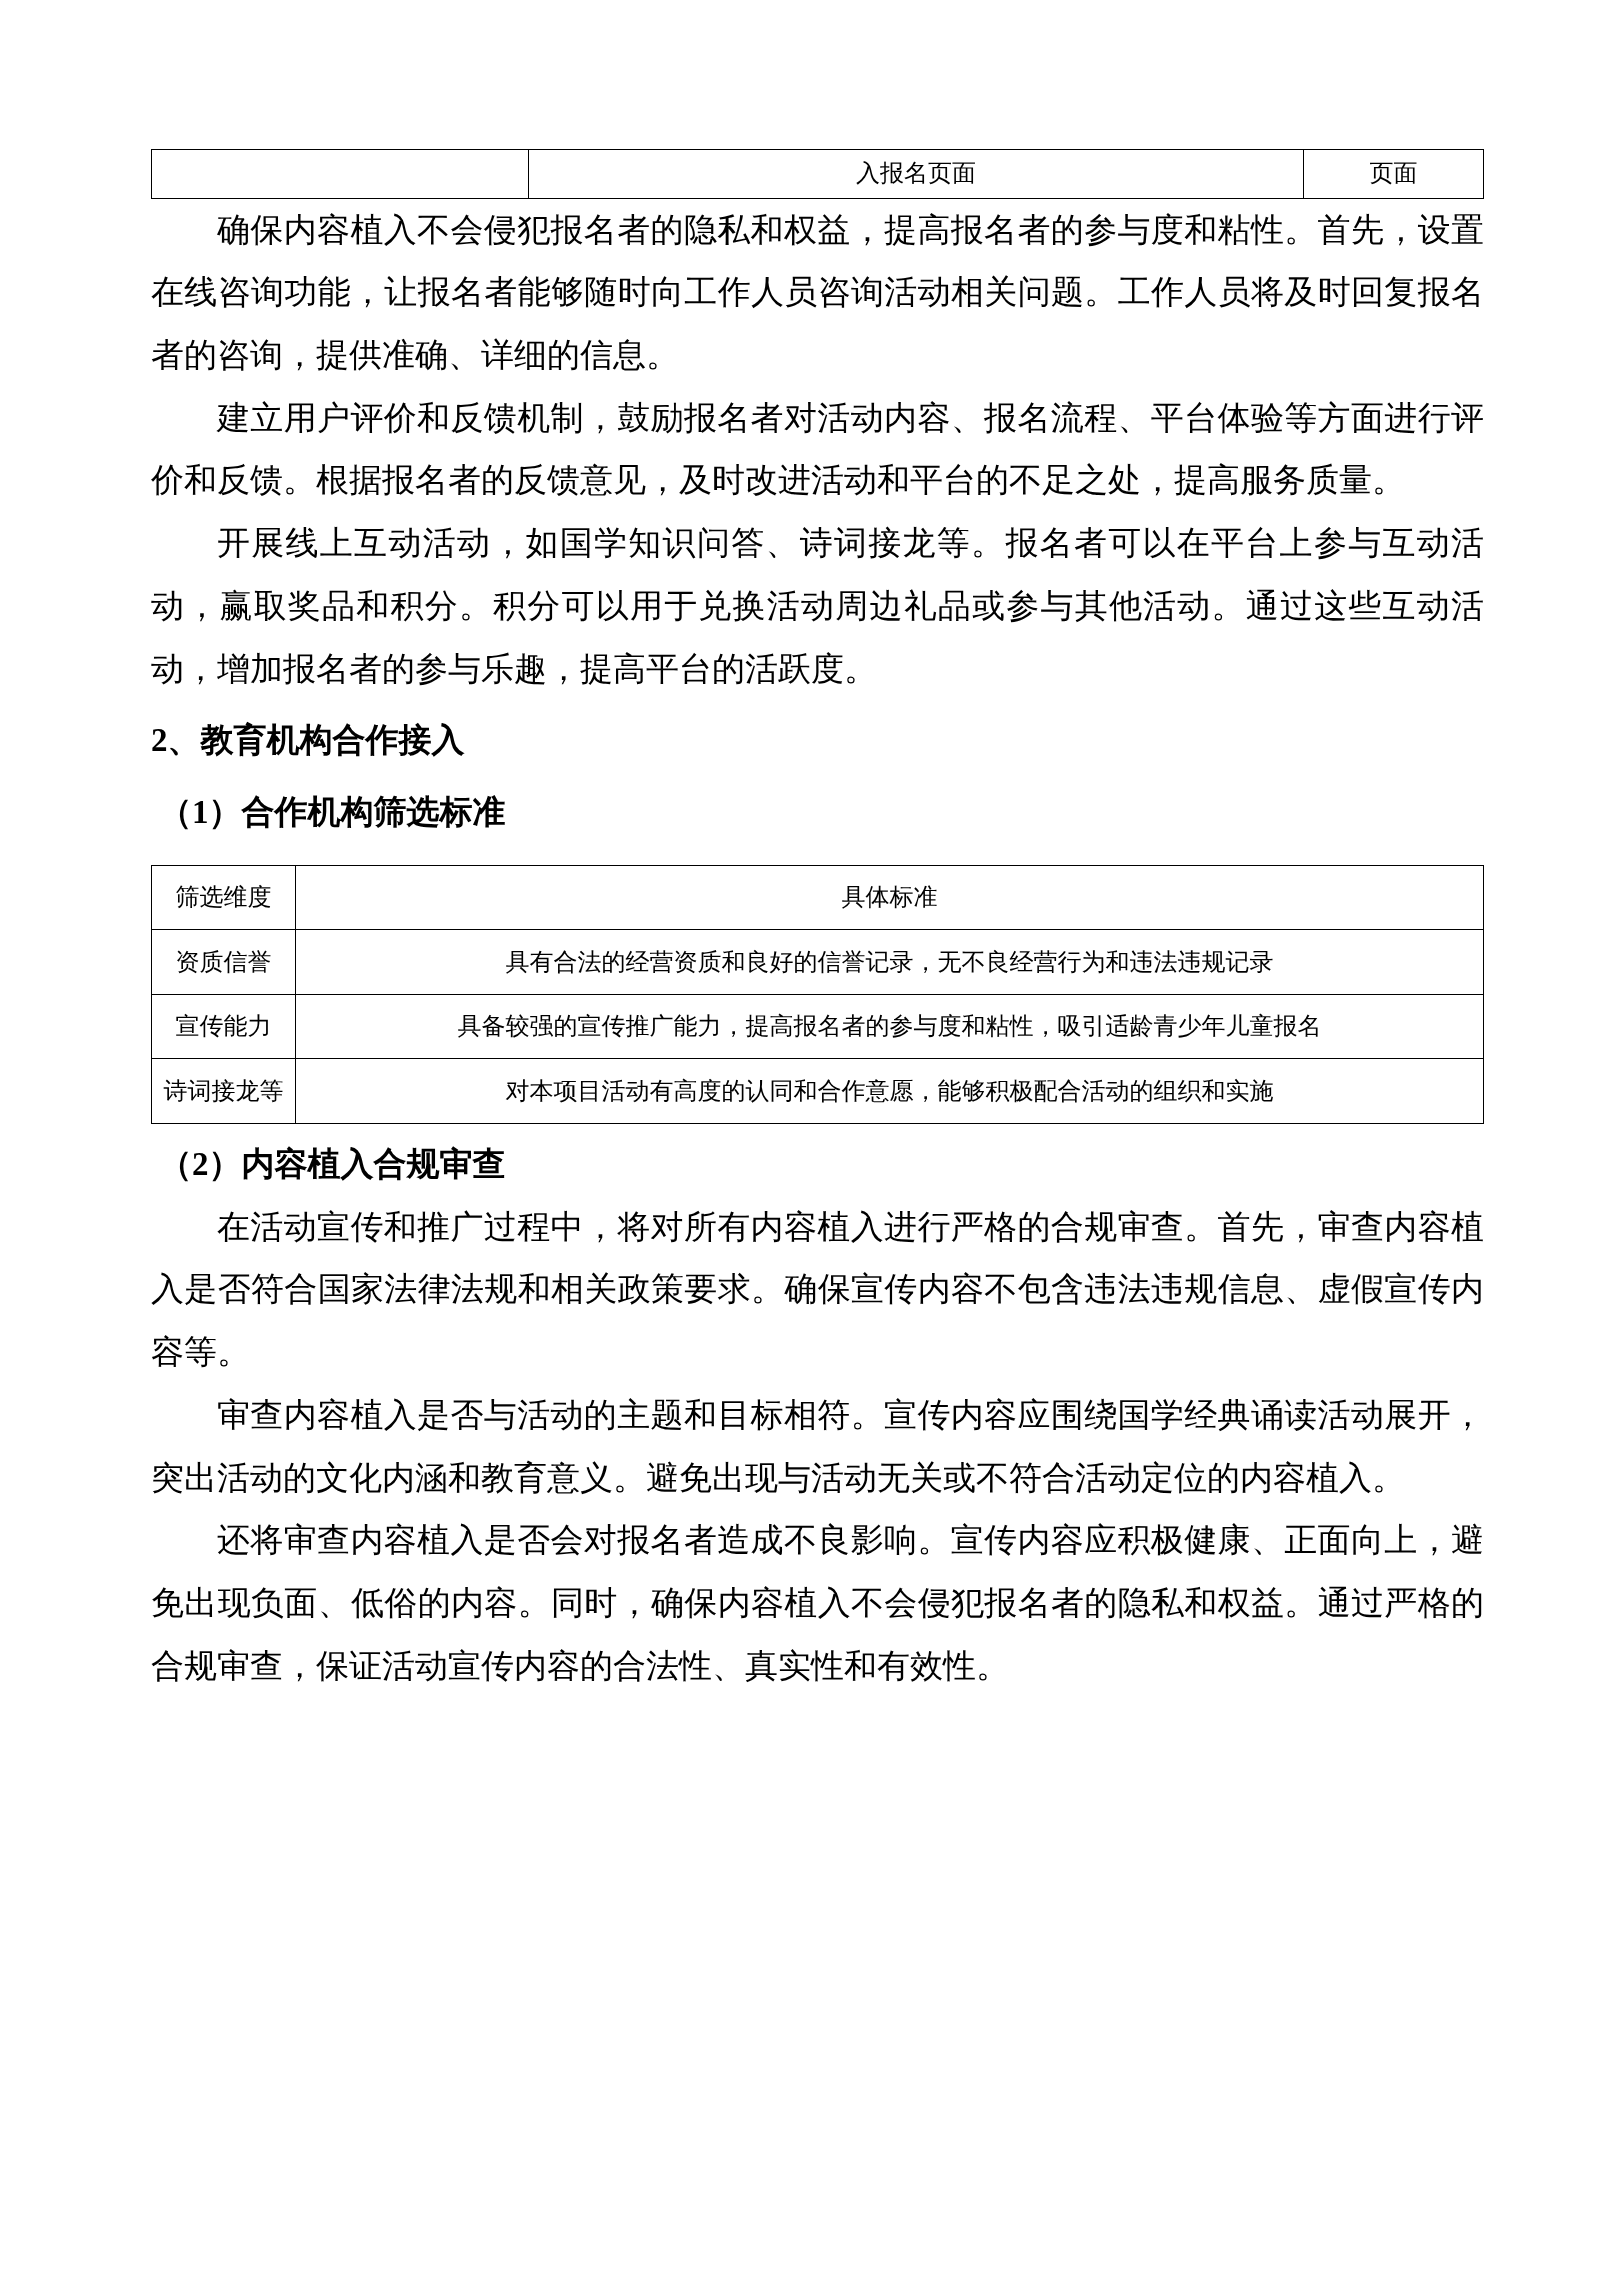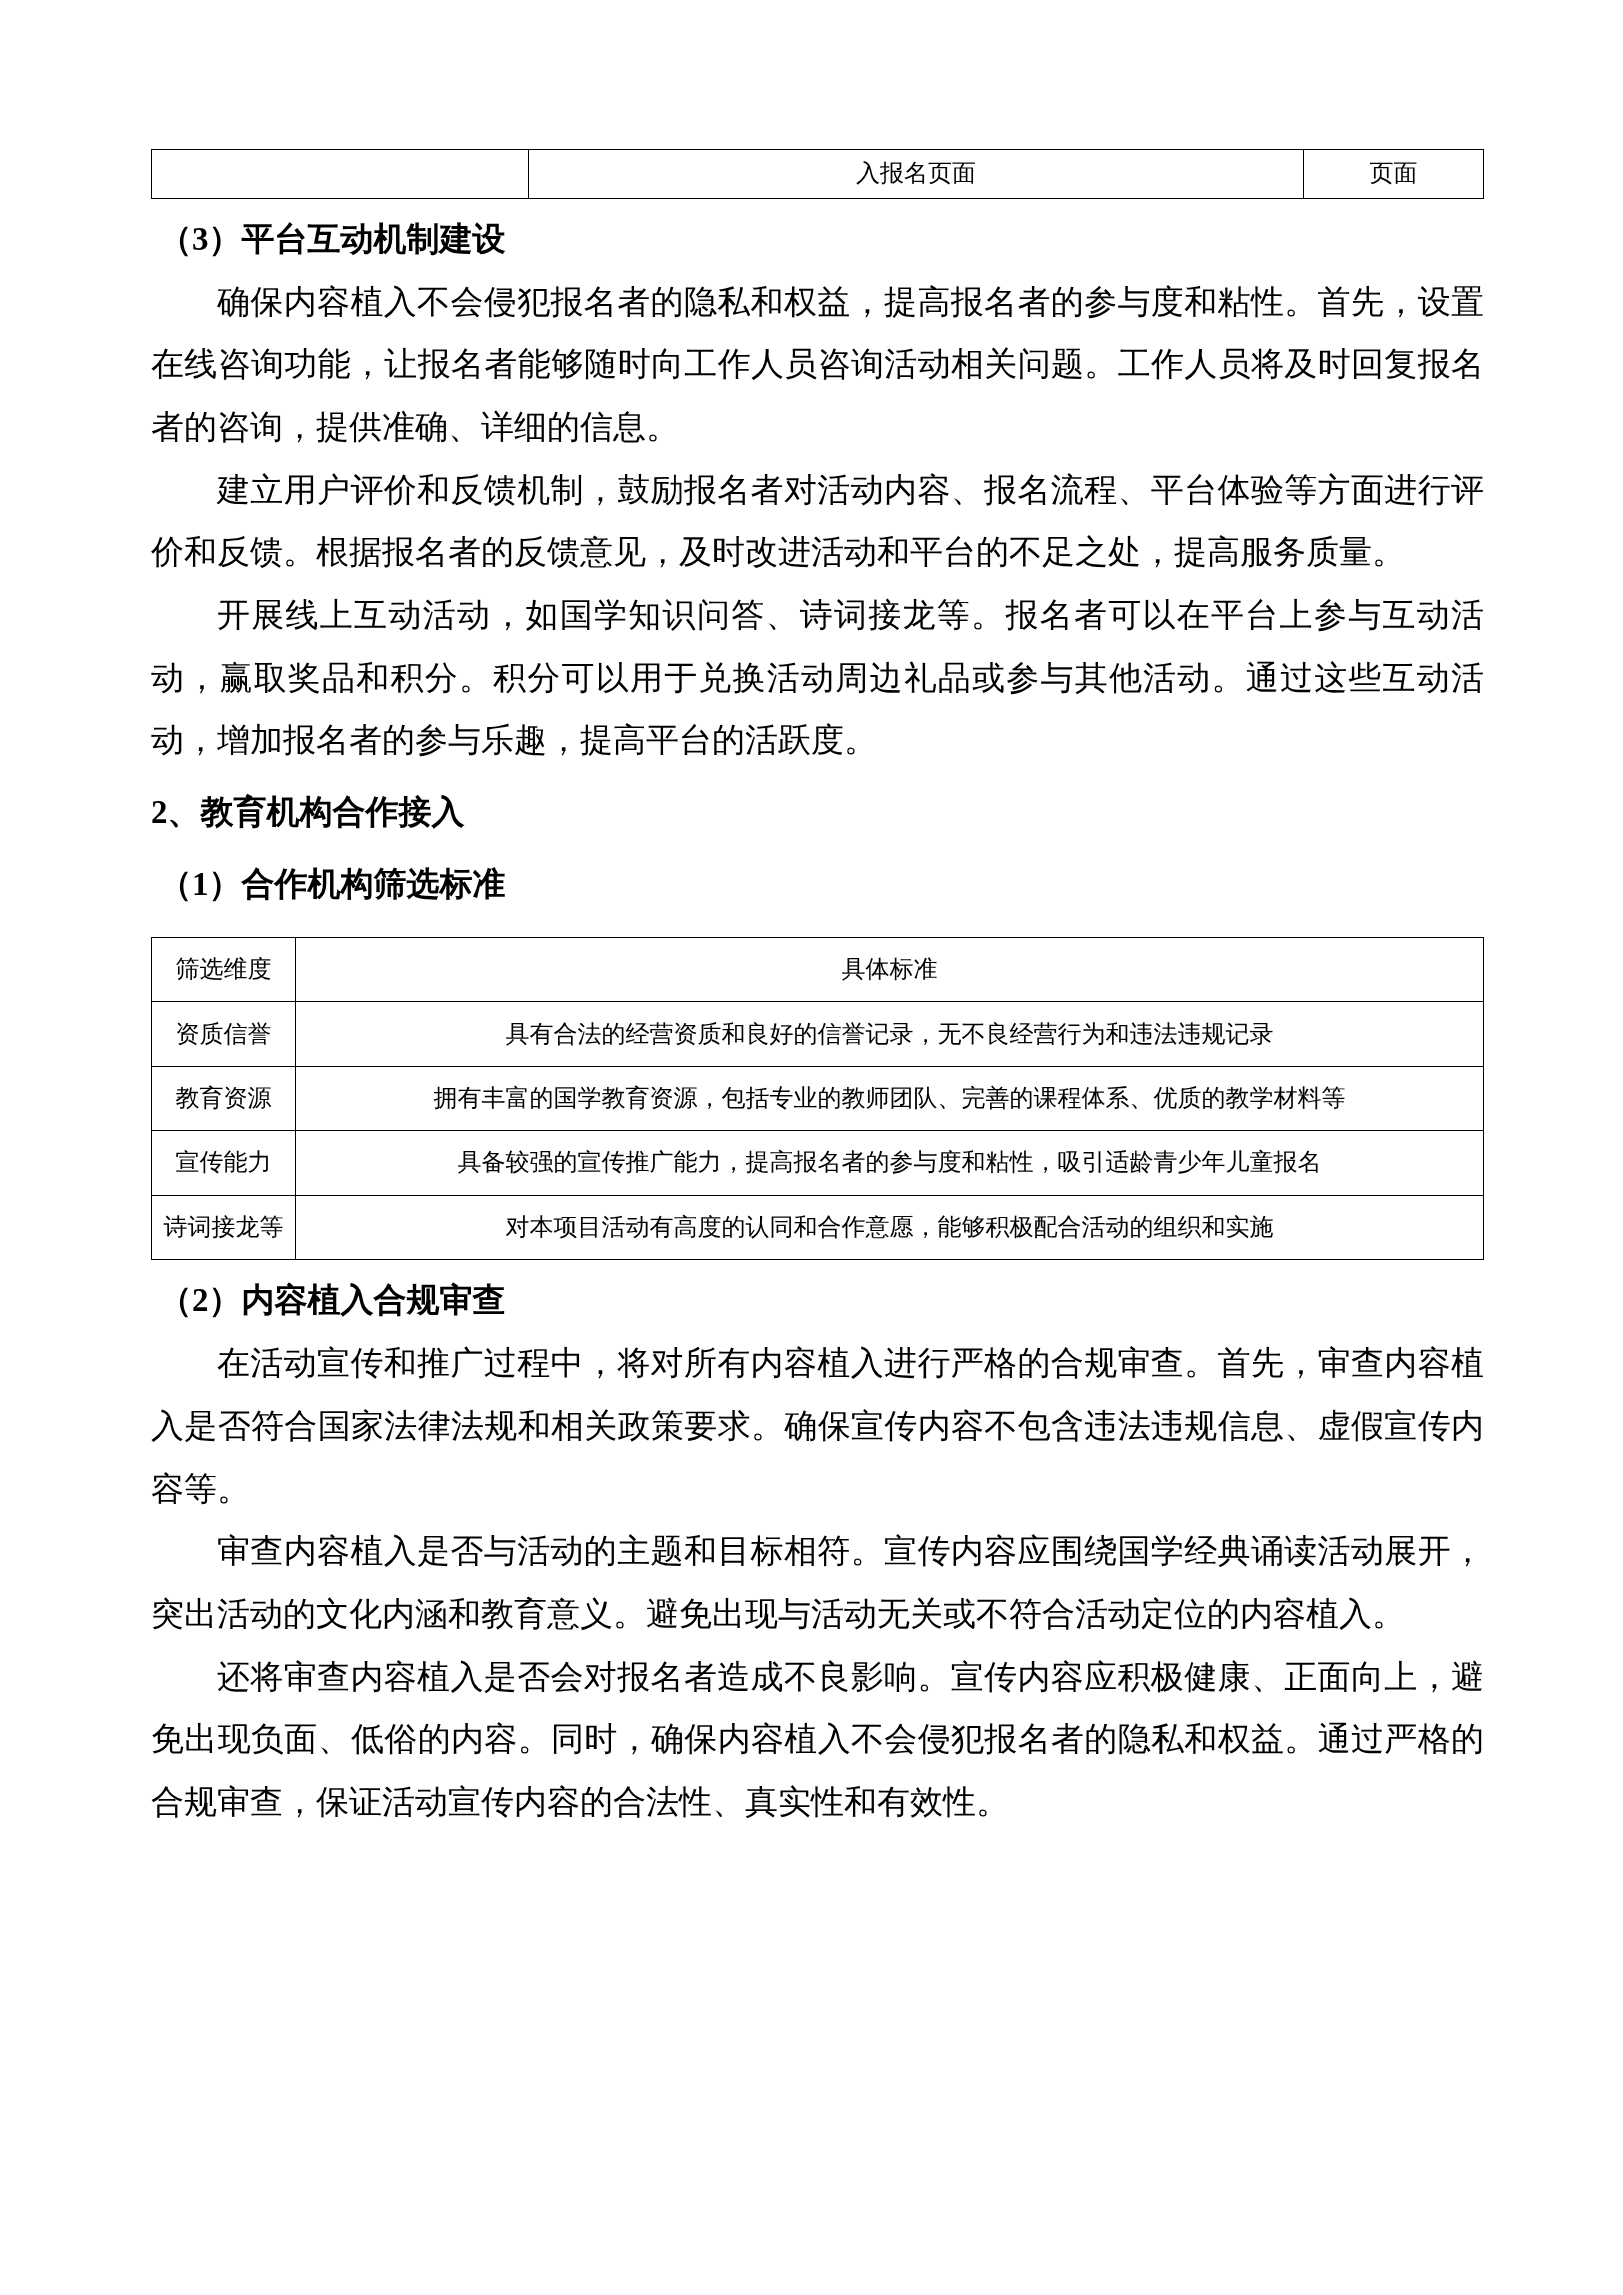--- a/index.html
+++ b/index.html
@@ -64,42 +64,37 @@
     <table class="top-table">
       <tbody>
         <tr>
           <td class="c1"></td>
           <td class="c2">入报名页面</td>
           <td class="c3">页面</td>
         </tr>
       </tbody>
     </table>
 
-    <div class="heading bracket">（3）平台互动机制建设</div>
     <p class="para">确保内容植入不会侵犯报名者的隐私和权益，提高报名者的参与度和粘性。首先，设置在线咨询功能，让报名者能够随时向工作人员咨询活动相关问题。工作人员将及时回复报名者的咨询，提供准确、详细的信息。</p>
     <p class="para">建立用户评价和反馈机制，鼓励报名者对活动内容、报名流程、平台体验等方面进行评价和反馈。根据报名者的反馈意见，及时改进活动和平台的不足之处，提高服务质量。</p>
     <p class="para">开展线上互动活动，如国学知识问答、诗词接龙等。报名者可以在平台上参与互动活动，赢取奖品和积分。积分可以用于兑换活动周边礼品或参与其他活动。通过这些互动活动，增加报名者的参与乐趣，提高平台的活跃度。</p>
 
     <div class="heading">2、教育机构合作接入</div>
 
     <div class="heading bracket">（1）合作机构筛选标准</div>
 
     <table class="main-table">
       <tbody>
         <tr>
           <td class="dim-col">筛选维度</td>
           <td>具体标准</td>
         </tr>
         <tr>
           <td class="dim-col">资质信誉</td>
           <td>具有合法的经营资质和良好的信誉记录，无不良经营行为和违法违规记录</td>
-        </tr>
-        <tr>
-          <td class="dim-col">教育资源</td>
-          <td>拥有丰富的国学教育资源，包括专业的教师团队、完善的课程体系、优质的教学材料等</td>
         </tr>
         <tr>
           <td class="dim-col">宣传能力</td>
           <td>具备较强的宣传推广能力，提高报名者的参与度和粘性，吸引适龄青少年儿童报名</td>
         </tr>
         <tr>
           <td class="dim-col">诗词接龙等</td>
           <td>对本项目活动有高度的认同和合作意愿，能够积极配合活动的组织和实施</td>
         </tr>
       </tbody>

